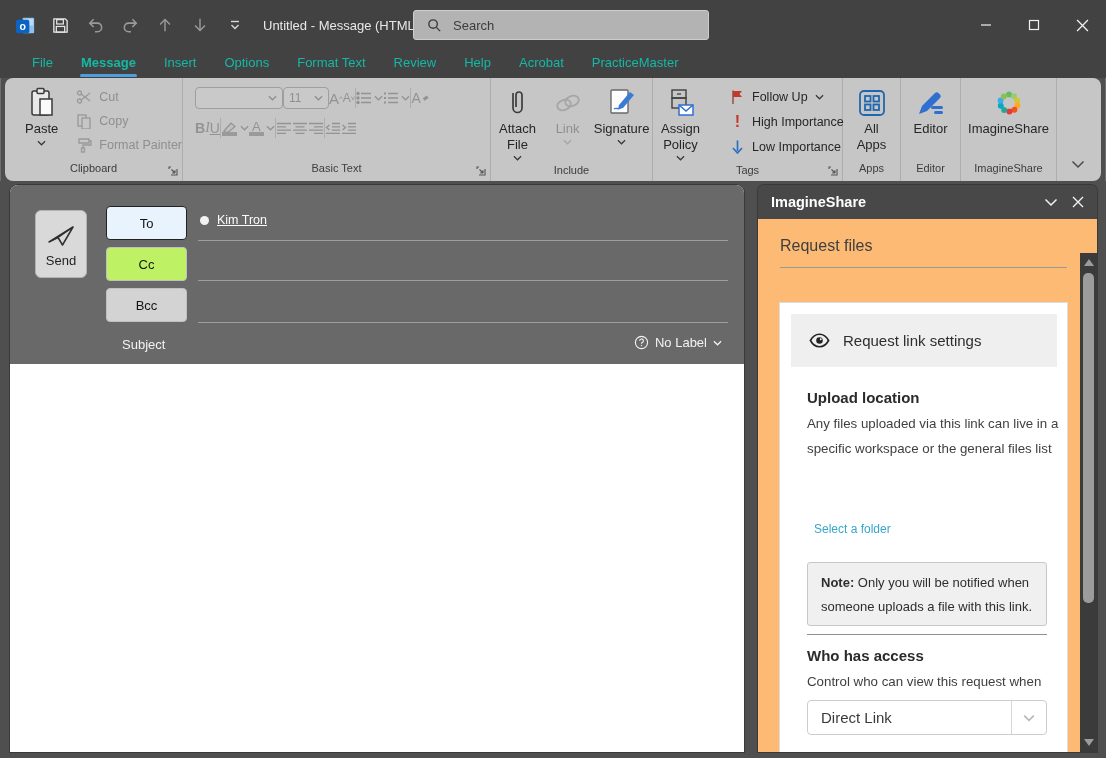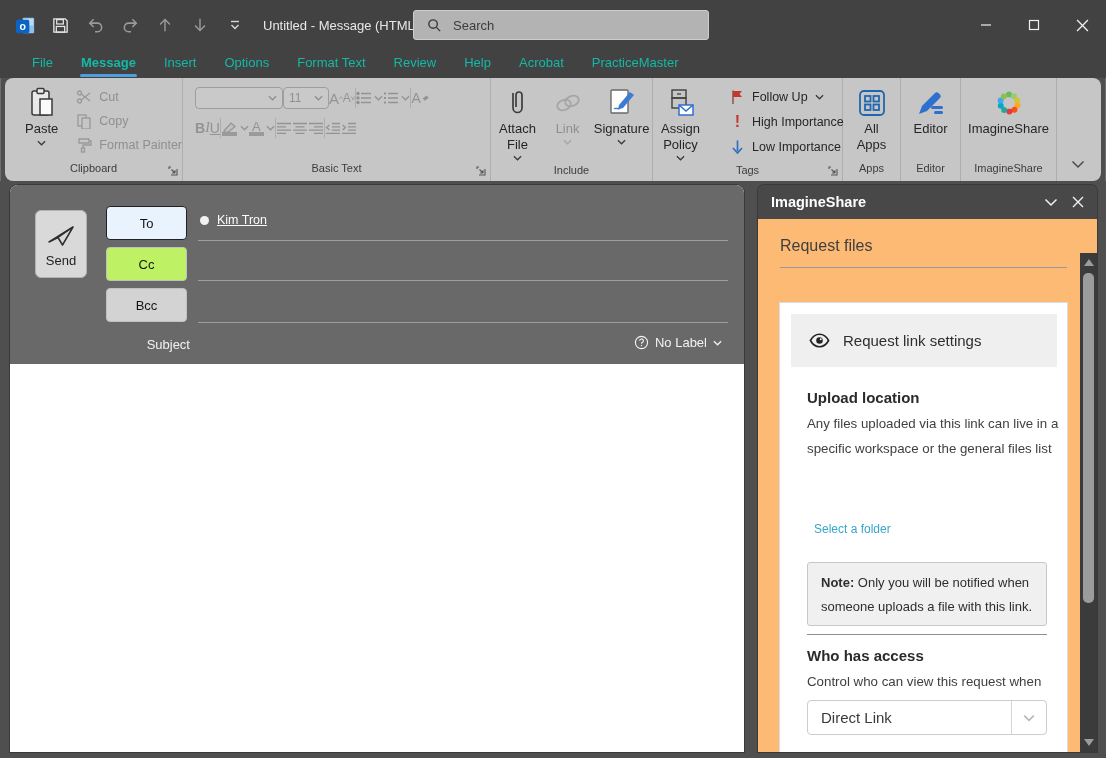--- a/index.html
+++ b/index.html
@@ -50,21 +50,21 @@
   .envelope { position:relative; height:179px; background:#696969; }
   .send-btn { position:absolute; left:25px; top:25px; width:52px; height:68px; background:#d9d9d9; border:1px solid #b3b3b3; border-radius:6px; display:flex; flex-direction:column; align-items:center; justify-content:center; gap:6px; font-size:13px; color:#1f1f1f; }
   .fieldbtn { position:absolute; left:96px; width:81px; height:34px; border-radius:4px; display:flex; align-items:center; justify-content:center; font-size:13px; color:#141414; }
   .to-btn  { top:21px; background:#e9f3fd; border:1.5px solid #222; }
   .cc-btn  { top:62px; background:#bef264; border:1px solid #c0c0c0; }
   .bcc-btn { top:103px; background:#d3d3d3; border:1px solid #c0c0c0; }
   .fieldline { position:absolute; left:188px; right:16px; height:1px; background:#9e9e9e; }
   .recipient { position:absolute; left:190px; top:28px; display:flex; align-items:center; gap:8px; }
   .presence { width:9px; height:9px; border-radius:50%; background:#f2f2f2; }
   .rec-name { color:#fafafa; font-size:12.5px; text-decoration:underline; }
-  .subject-label { position:absolute; left:112px; top:152px; width:68px; text-align:right; color:#f2f2f2; font-size:13px; }
+  .subject-label { position:absolute; left:112px; top:152px; width:68px; text-align:left; color:#f2f2f2; font-size:13px; }
   .no-label { position:absolute; right:22px; top:150px; display:flex; align-items:center; gap:6px; color:#f2f2f2; font-size:13px; }
   .body-area { position:absolute; top:179px; left:0; right:0; bottom:0; background:#ffffff; }
 
   
   .panel { position:absolute; left:758px; top:4px; width:339px; height:567px; border-radius:6px 6px 0 0; overflow:hidden; box-shadow:0 0 0 1px rgba(30,30,30,.45); }
   .panel-header { position:absolute; top:0; left:0; right:0; height:34px; background:#484848; color:#fff; display:flex; align-items:center; padding:0 13px; font-weight:bold; font-size:14.5px; }
   .ph-actions { margin-left:auto; display:flex; align-items:center; gap:14px; }
   .panel-body { position:absolute; top:34px; left:0; right:0; bottom:0; background:#fdba74; }
   .p-heading { position:absolute; left:22px; top:18px; font-size:16px; color:#3f3f3f; }
   .p-hr { position:absolute; left:22px; width:287px; top:48px; height:1px; background:#9a9a9a; }

